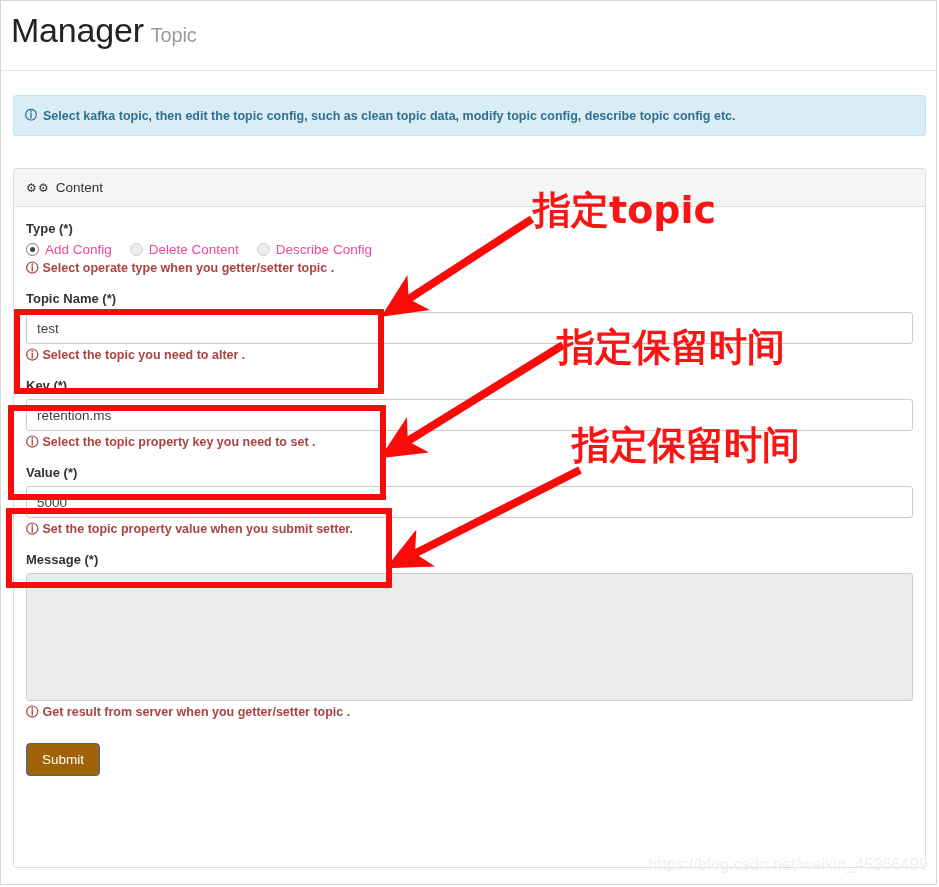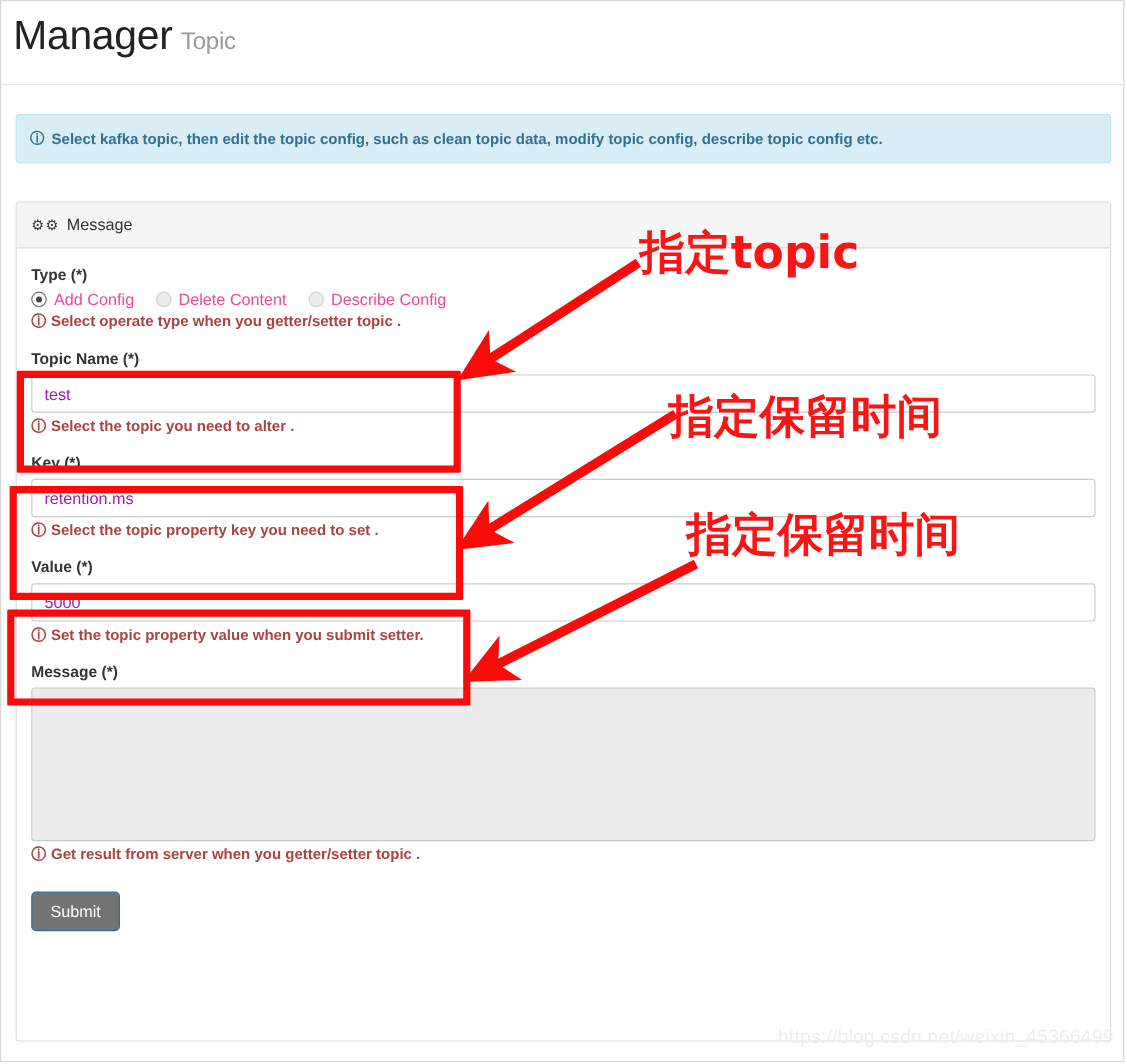--- a/index.html
+++ b/index.html
@@ -168,35 +168,35 @@
 
   .form-control {
     display: block;
     width: 887px;
     height: 32px;
     padding: 5px 10px;
     border: 1px solid #cccccc;
     border-radius: 3px;
     box-sizing: border-box;
     font-size: 13.5px;
-    color: #a21caf;
+    color: #404040;
     background: #fff;
     font-family: "Liberation Sans", sans-serif;
     outline: none;
   }
   textarea.form-control {
     height: 128px;
     background: #ececec;
     resize: none;
     color: #555;
   }
 
   .btn-primary {
     display: inline-block;
-    background: #737373;
+    background: #a16207;
     border: 1px solid #2e6da4;
     border-radius: 4px;
     color: #ffffff;
     font-size: 13.5px;
     padding: 8px 15px;
     cursor: pointer;
     font-family: "Liberation Sans", sans-serif;
     margin-top: 8px;
   }
 
@@ -245,21 +245,21 @@
   </div>
 
   <div class="alert-info">
     <span class="ico">ⓘ</span>
     <span>Select kafka topic, then edit the topic config, such as clean topic data, modify topic config, describe topic config etc.</span>
   </div>
 
   <div class="panel">
     <div class="panel-heading">
       <span class="gears">⚙ ⚙</span>
-      <span>Message</span>
+      <span>Content</span>
     </div>
 
     <div class="panel-body">
 
       
       <div class="form-group">
         <label class="ctrl-label">Type (*)</label>
         <div class="radio-row">
           <div class="radio-item">
             <span class="radio-dot checked"></span>

